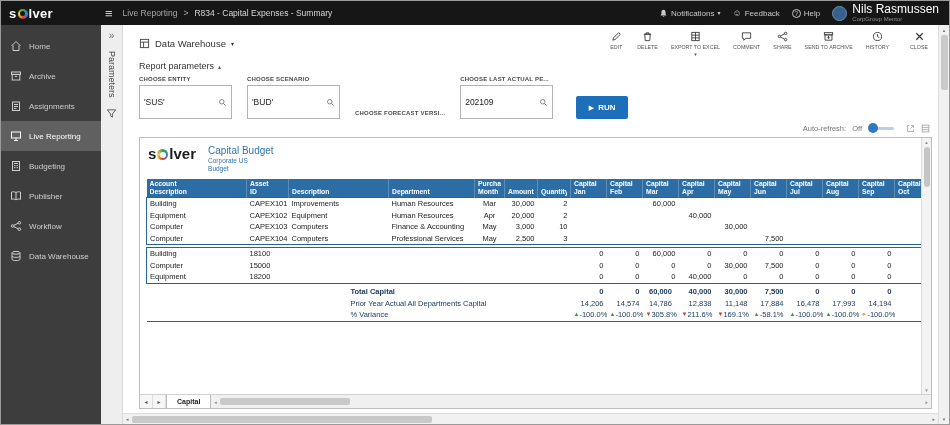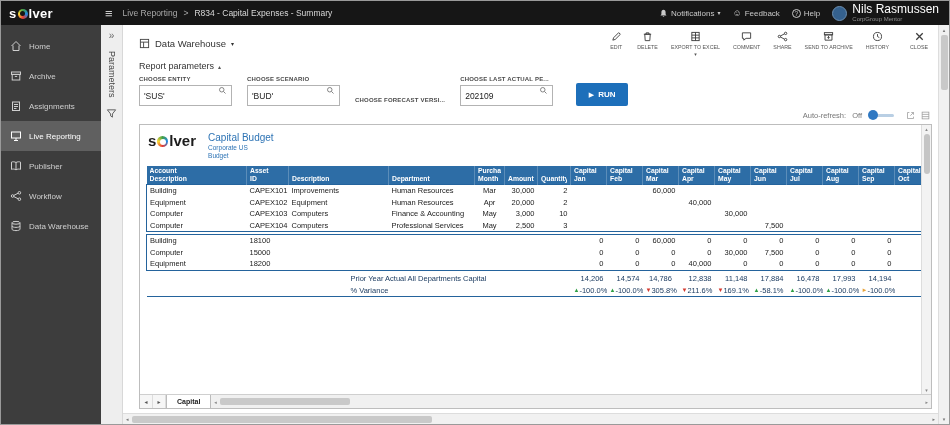--- a/index.html
+++ b/index.html
@@ -41,21 +41,21 @@
 .dw-btn svg{width:11px;height:11px;stroke:#444;fill:none;stroke-width:1}
 .actions{margin-left:auto;display:flex;align-items:flex-start;gap:13px}
 .action{display:flex;flex-direction:column;align-items:center;gap:2px;font-size:5.3px;color:#555;cursor:pointer;min-width:16px;text-align:center}
 .action svg{width:11px;height:11px;stroke:#3c3c3c;fill:none;stroke-width:1}
 .action .sub{font-size:5px;line-height:4px;color:#555}
 .action.close{margin-left:8px}
 .rp-title{padding:0 0 5px 16px;font-size:9px;color:#333;display:flex;gap:4px;align-items:center;cursor:pointer}
 .rp-title .caret{font-size:6px;color:#555}
 .rp-fields{display:flex;align-items:flex-end;gap:15px;padding-left:16px}
 .field label{display:block;font-size:6px;font-weight:bold;color:#4a4a4a;letter-spacing:.2px;margin-bottom:3px}
-.fbox{width:93px;height:21px;border:1px solid #b3b3b3;display:flex;padding:0 4px;background:#fff}
+.fbox{width:93px;height:34px;border:1px solid #b3b3b3;display:flex;align-items:center;padding:0 4px;background:#fff}
 .fbox input{flex:1;border:none;outline:none;font-size:8.5px;color:#222;font-family:inherit;min-width:0;background:none}
 .fbox svg{width:9px;height:9px;stroke:#777;fill:none;stroke-width:1.2;cursor:pointer}
 .run-btn{width:52px;height:23px;border:none;border-radius:2px;background:#1d6fba;color:#fff;font-size:8px;font-weight:bold;display:flex;align-items:center;justify-content:center;gap:4px;cursor:pointer;margin-left:8px;font-family:inherit}
 .run-btn .play{font-size:7px}
 .ar-row{height:18px;display:flex;align-items:center;justify-content:flex-end;gap:6px;padding-right:8px;font-size:7.5px;color:#777}
 .toggle{width:24px;height:3px;background:#b9cfe4;border-radius:2px;position:relative;margin:0 6px 0 2px;cursor:pointer}
 .knob{position:absolute;top:-4px;left:-2px;width:10px;height:10px;border-radius:50%;background:#2f78c2}
 .ar-ico svg{width:9px;height:9px;stroke:#999;fill:none;stroke-width:1;cursor:pointer}
 
 .viewport{flex:1;min-height:0;margin:0 6px 4px 16px;border:1px solid #bdbdbd;display:flex;flex-direction:column;background:#fff}
@@ -171,20 +171,27 @@
     </div>
     <div class="side-item active">
       <svg viewBox="0 0 12 12">
           <rect x="1.5" y="2" width="9" height="6"></rect>
           <path d="M6 8v2M4 10.5h4"></path>
         </svg>
       <span>Live Reporting</span>
     </div>
     <div class="side-item">
       <svg viewBox="0 0 12 12">
+          <rect x="2.5" y="1.5" width="7" height="9"></rect>
+          <path d="M4 3.5h4M4 5.7h1M5.5 5.7h1M7 5.7h1M4 7.7h1M5.5 7.7h1M7 7.7h1"></path>
+        </svg>
+      <span>Budgeting</span>
+    </div>
+    <div class="side-item">
+      <svg viewBox="0 0 12 12">
           <path d="M6 2.5C4.5 1.6 2.6 1.6 1.5 2.1V9.4C2.6 8.9 4.5 8.9 6 9.8 7.5 8.9 9.4 8.9 10.5 9.4V2.1C9.4 1.6 7.5 1.6 6 2.5Z"></path>
           <path d="M6 2.5v7.3"></path>
         </svg>
       <span>Publisher</span>
     </div>
     <div class="side-item">
       <svg viewBox="0 0 12 12">
           <circle cx="2.6" cy="6" r="1.3"></circle>
           <circle cx="9.4" cy="2.8" r="1.3"></circle>
           <circle cx="9.4" cy="9.2" r="1.3"></circle>
@@ -606,20 +613,34 @@
                   <td>0</td>
                   <td></td>
                 </tr>
               </tbody>
             <tbody class="sp">
                 <tr>
                   <td colspan="17"></td>
                 </tr>
               </tbody>
             <tbody class="tot">
+              <tr class="trow">
+                <td></td>
+                <td class="lbl" colspan="6">Total Capital</td>
+                <td class="num">0</td>
+                <td class="num">0</td>
+                <td class="num">60,000</td>
+                <td class="num">40,000</td>
+                <td class="num">30,000</td>
+                <td class="num">7,500</td>
+                <td class="num">0</td>
+                <td class="num">0</td>
+                <td class="num">0</td>
+                <td></td>
+              </tr>
               <tr>
                 <td></td>
                 <td class="lbl" colspan="6">Prior Year Actual All Departments Capital</td>
                 <td class="num">14,206</td>
                 <td class="num">14,574</td>
                 <td class="num">14,786</td>
                 <td class="num">12,838</td>
                 <td class="num">11,148</td>
                 <td class="num">17,884</td>
                 <td class="num">16,478</td>

